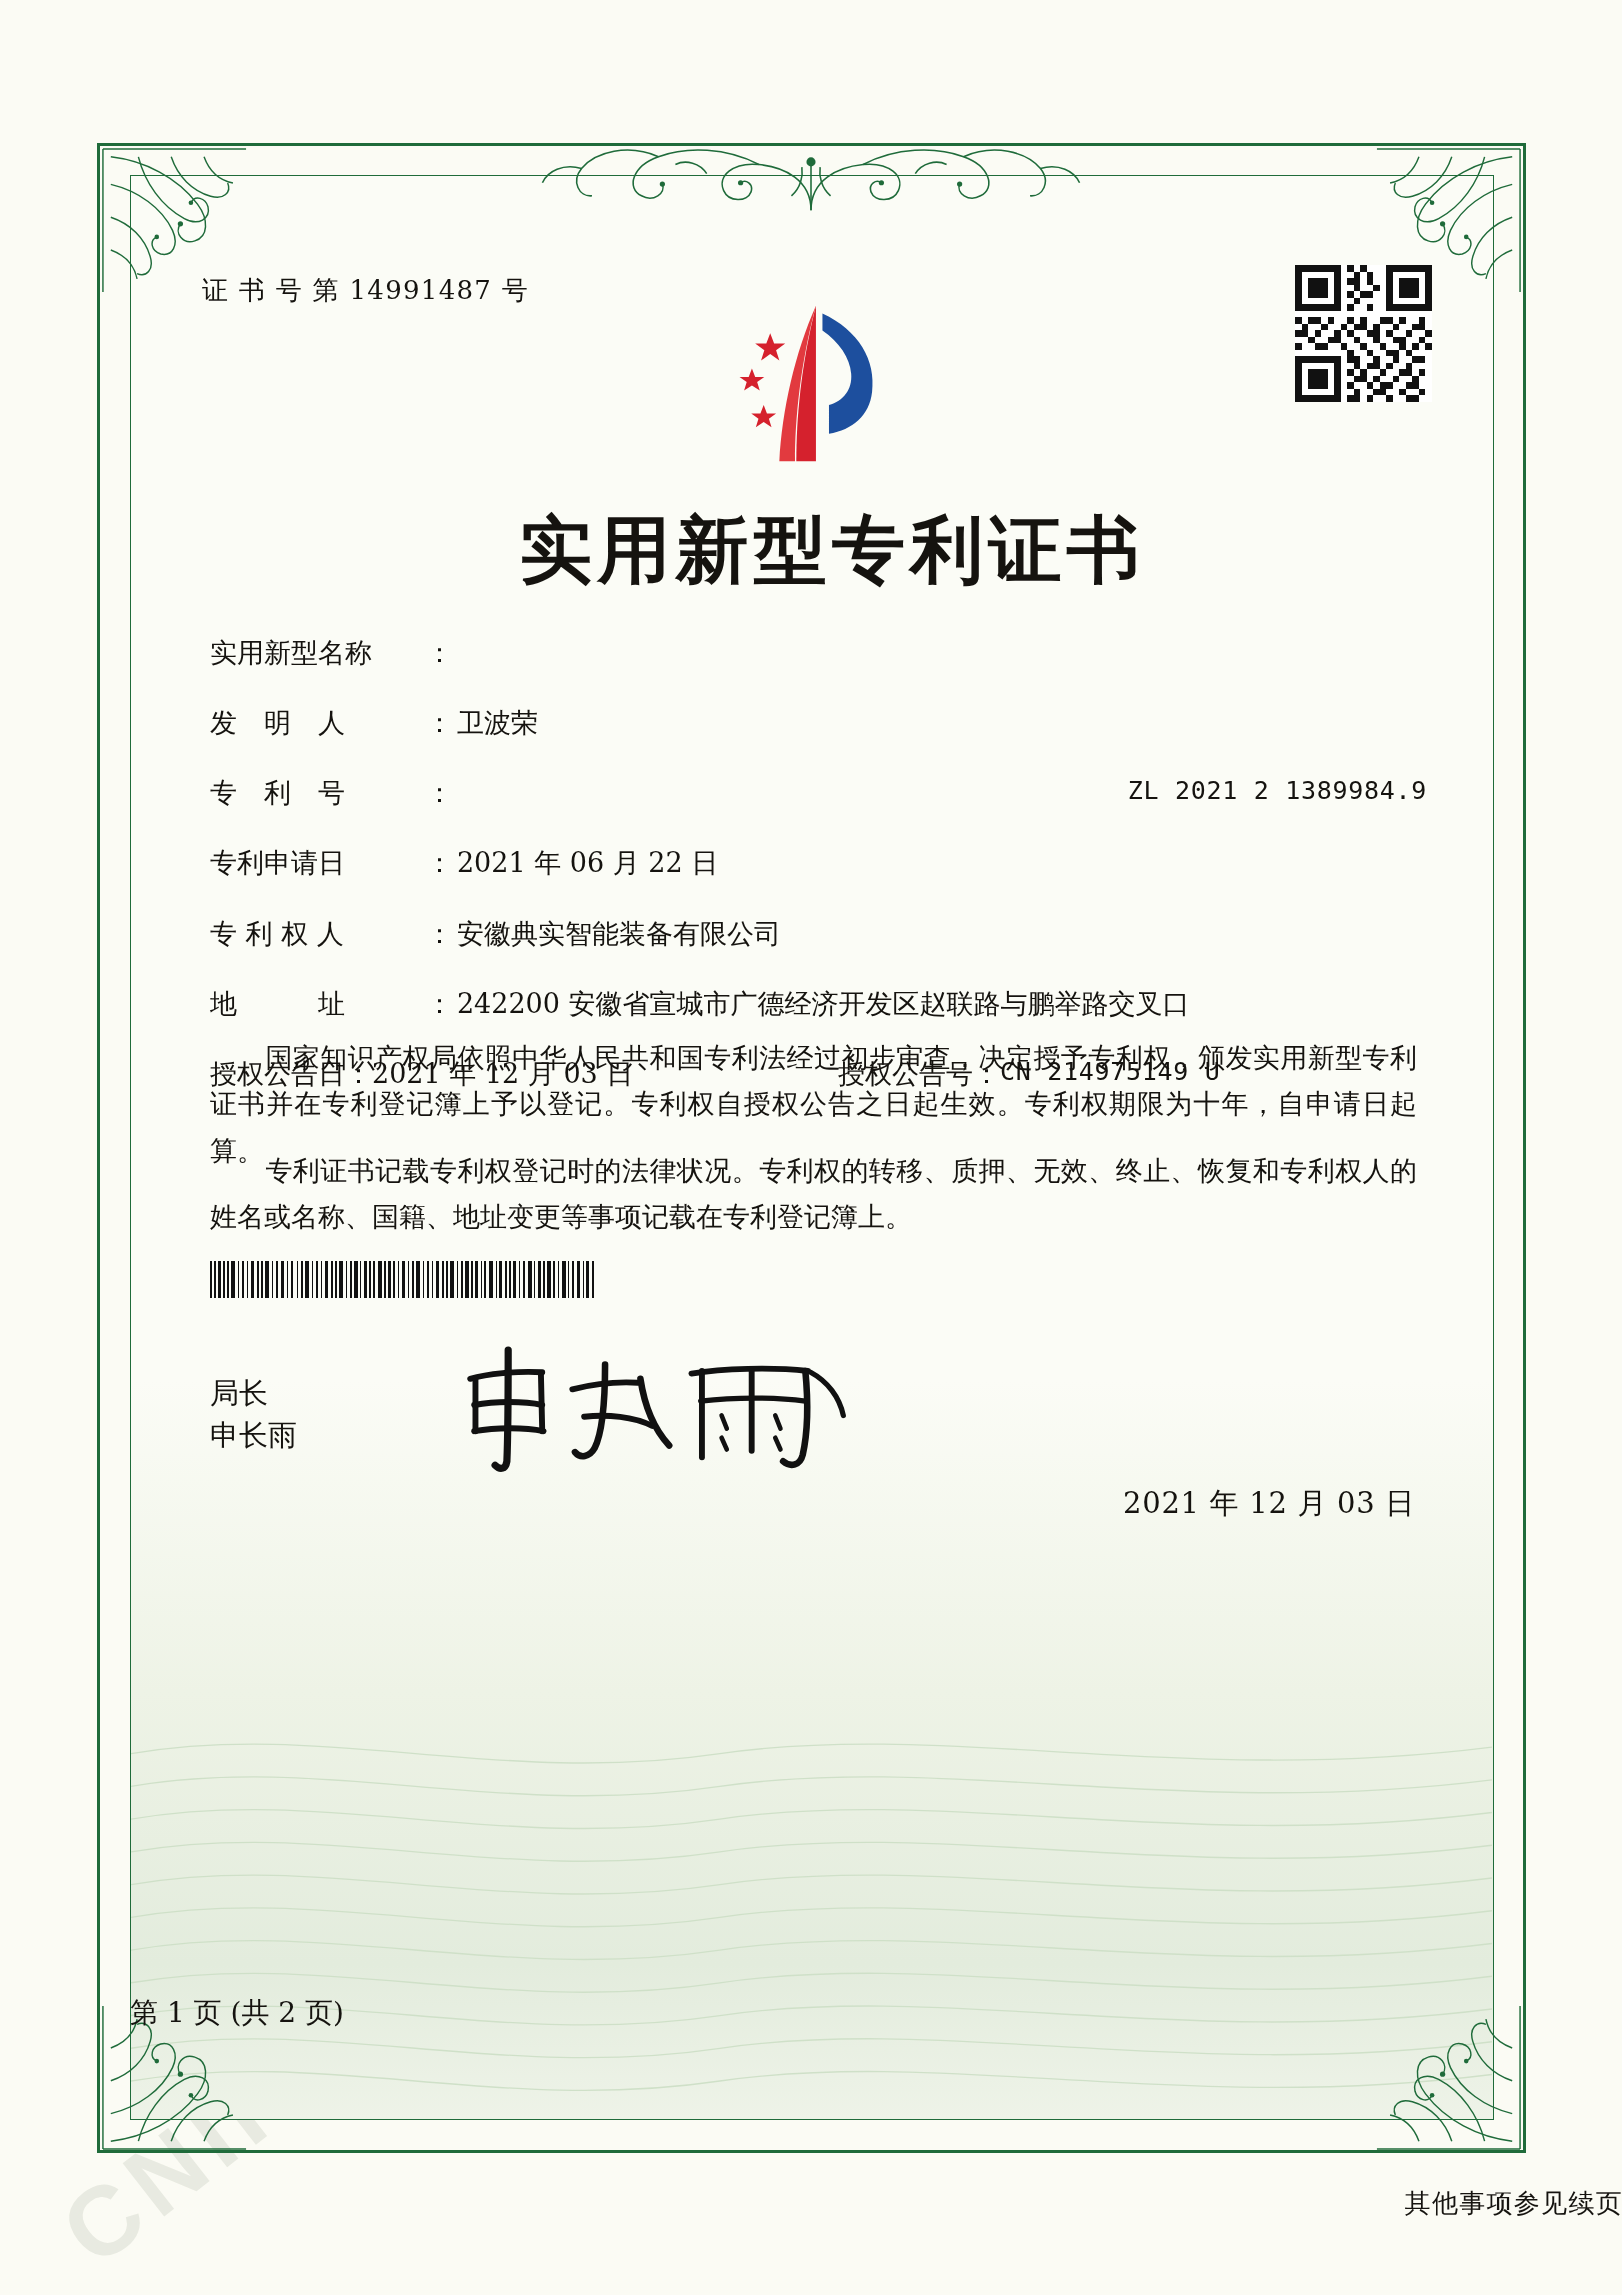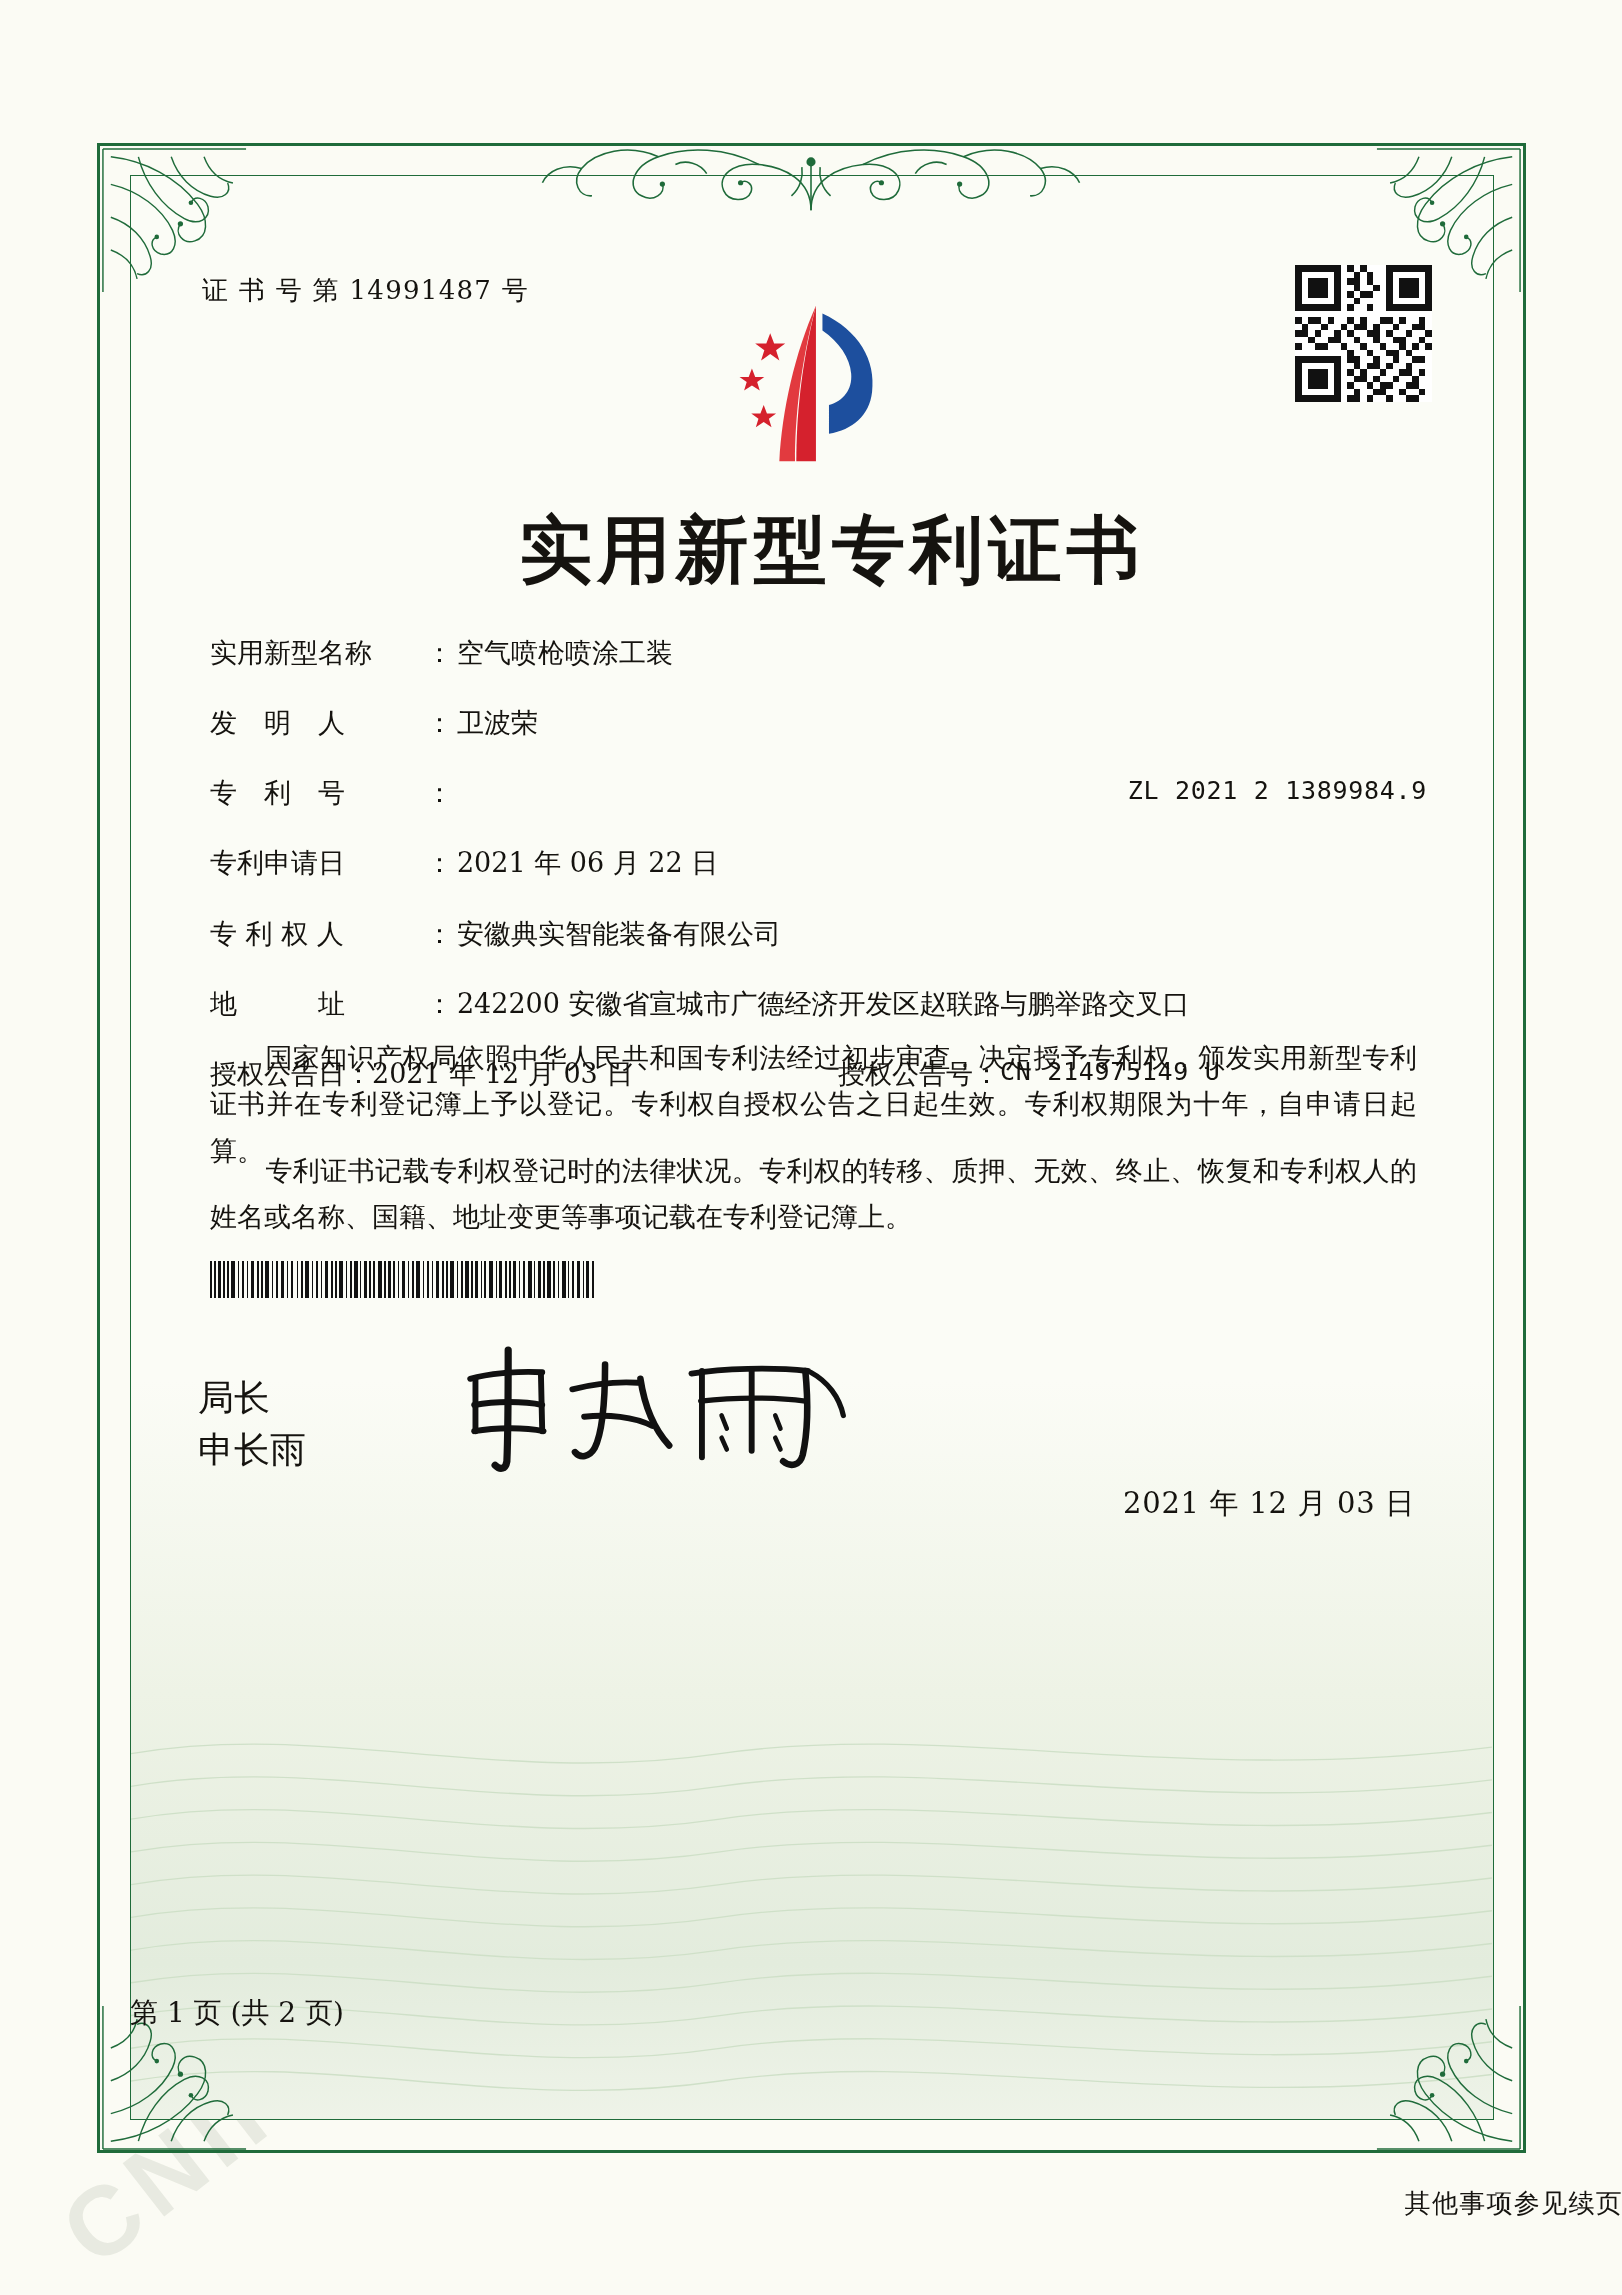--- a/index.html
+++ b/index.html
@@ -193,23 +193,23 @@
     position: absolute;
     left: 79px;
     top: 1086px;
     width: 386px;
     height: 37px;
   }
   .barcode svg { display:block; width:100%; height:100%; }
 
   .director-block {
     position: absolute;
-    left: 68px;
+    left: 80px;
     top: 1197px;
-    font-size: 36px;
+    font-size: 29px;
     line-height: 1.45;
     color: #15130f;
     font-family: "DejaVu Serif", serif;
   }
   .signature {
     position: absolute;
     left: 314px;
     top: 1158px;
     width: 419px;
     height: 144px;
@@ -521,21 +521,20 @@
 
     <div class="title">实用新型专利证书</div>
 
     <div class="fields">
 
       <div class="field-row">
         <div class="field-label">
           <span class="lbl-txt">实用新型名称</span>
         </div>
         <div class="field-colon">：</div>
-        <div class="field-value">空气喷枪喷涂工装</div>
       </div>
 
       <div class="field-row">
         <div class="field-label">
           <span class="lbl-txt">发　明　人</span>
         </div>
         <div class="field-colon">：</div>
         <div class="field-value">卫波荣</div>
       </div>
 

